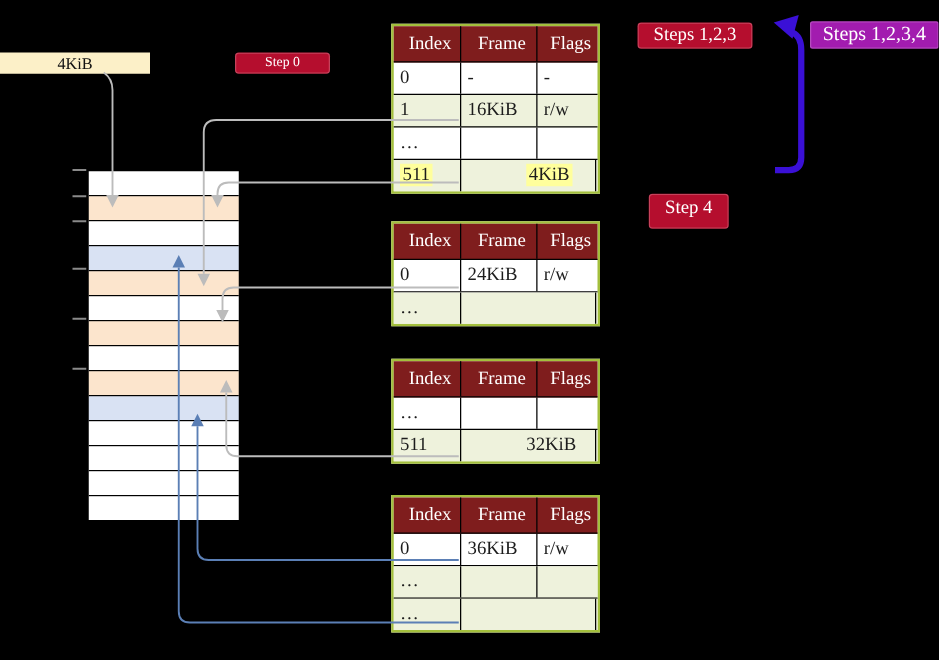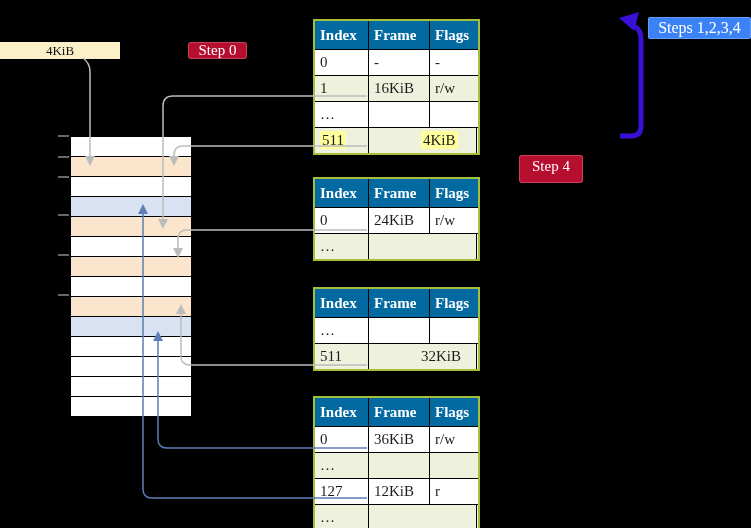--- a/index.html
+++ b/index.html
@@ -2,58 +2,59 @@
 <html><head>
 <meta charset="utf-8">
 <style>
   html,body{margin:0;padding:0;background:#000;}
   #stage{position:relative;width:751px;height:528px;background:#000;overflow:hidden;
          font-family:"Liberation Serif","DejaVu Serif",serif;}
   
   .badge{position:absolute;color:#fff;text-align:center;border-radius:3px;
          box-shadow:inset 0 0 0 1px rgba(255,255,255,0.22);}
   .badge.red{background:#b50e2e;}
-  .badge.blue{background:#3b82f6;border-radius:2px;}
+  .badge.blue{background:#a21caf;border-radius:2px;}
   #size-box{position:absolute;left:0;top:42px;width:120px;height:17px;background:#fcf0c8;
             color:#111;text-align:center;font-size:13px;line-height:17px;}
-  #step0{left:188px;top:42px;width:59px;height:17px;font-size:15px;line-height:17px;}
+  #step0{left:188px;top:42px;width:76px;height:17px;font-size:11px;line-height:17px;}
   #steps123{left:510px;top:18px;width:92px;height:21px;font-size:15px;line-height:21px;}
   #steps1234{left:648px;top:17px;width:103px;height:22px;font-size:16px;line-height:22px;}
   #step4{left:519px;top:155px;width:64px;height:28px;font-size:15px;line-height:22px;}
   
   #memory-column{position:absolute;left:70px;top:136px;width:120px;height:279px;
                  display:flex;flex-direction:column;border:1px solid #000;}
   .mrow{flex:1;border-bottom:1px solid #000;background:#fff;}
   .mrow:last-child{border-bottom:none;}
   .bg-free{background:#ffffff;}
   .bg-table{background:#fce5cd;}
   .bg-mapped{background:#d9e2f3;}
   
   .ptable{position:absolute;left:313px;width:167px;border:2px solid #a3bf3c;background:#fff;
           box-sizing:border-box;color:#1c1c1c;}
   .prow{display:grid;grid-template-columns:54px 61px 1fr;height:25px;border-bottom:1px solid #000;}
   .prow:last-child{border-bottom:none;gap:47px;}
-  .prow.head{height:28px;background:#0369a1;color:#fff;font-weight:bold;}
+  .prow.head{height:28px;background:#7f1d1d;color:#fff;font-weight:normal;text-align:center;}
   .cell{padding-left:5px;font-size:15px;line-height:25px;border-right:1px solid #000;
         overflow:hidden;white-space:nowrap;}
   .prow.head .cell{line-height:28px;}
   .cell.last{border-right:none;}
   .prow.shade{background:#eef2dc;}
   .prow.hl .cell span{background:#ffff9c;padding:1px 2px;}
   
   #overlay{position:absolute;left:0;top:0;z-index:5;pointer-events:none;}
 </style>
 </head>
 <body>
 
 <div id="stage">
 
   <div id="size-box">4KiB</div>
 
   <div id="step0" class="badge red">Step 0</div>
+  <div id="steps123" class="badge red">Steps 1,2,3</div>
   <div id="steps1234" class="badge blue">Steps 1,2,3,4</div>
   <div id="step4" class="badge red">Step 4</div>
 
   <div id="memory-column">
     <div class="mrow bg-free"></div>
     <div class="mrow bg-table"></div>
     <div class="mrow bg-free"></div>
     <div class="mrow bg-mapped"></div>
     <div class="mrow bg-table"></div>
     <div class="mrow bg-free"></div>
@@ -140,25 +141,20 @@
     <div class="prow">
       <div class="cell">0</div>
       <div class="cell">36KiB</div>
       <div class="cell last">r/w</div>
     </div>
     <div class="prow shade">
       <div class="cell">…</div>
       <div class="cell"></div>
       <div class="cell last"></div>
     </div>
-    <div class="prow">
-      <div class="cell">127</div>
-      <div class="cell">12KiB</div>
-      <div class="cell last">r</div>
-    </div>
     <div class="prow shade">
       <div class="cell">…</div>
       <div class="cell"></div>
       <div class="cell last"></div>
     </div>
   </div>
 
   <svg id="overlay" width="751" height="528" viewBox="0 0 751 528">
 
     <path d="M58 136 H69 M58 157 H69 M58 177 H69 M58 215 H69 M58 255 H69 M58 295 H69" fill="none" stroke-width="1.5" stroke="#8a8a8a"></path>

